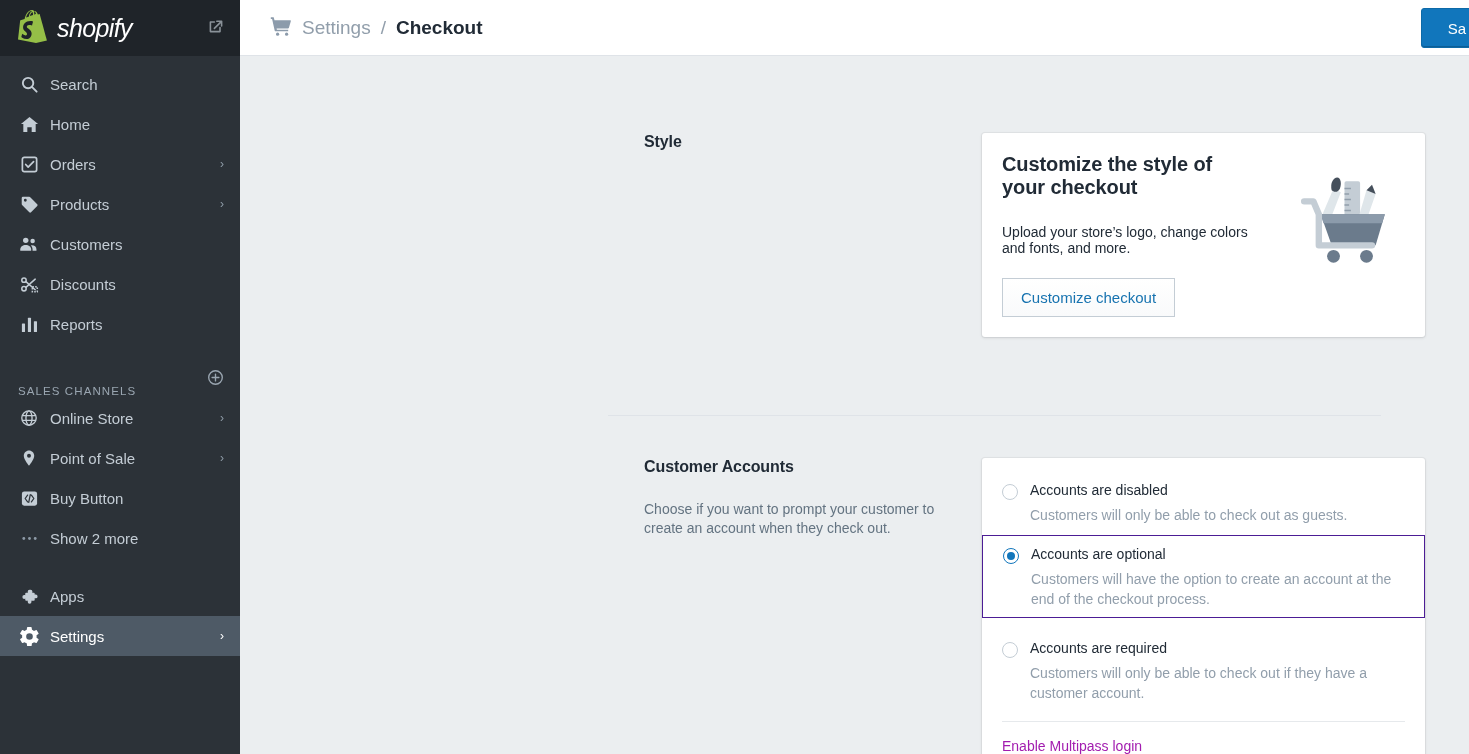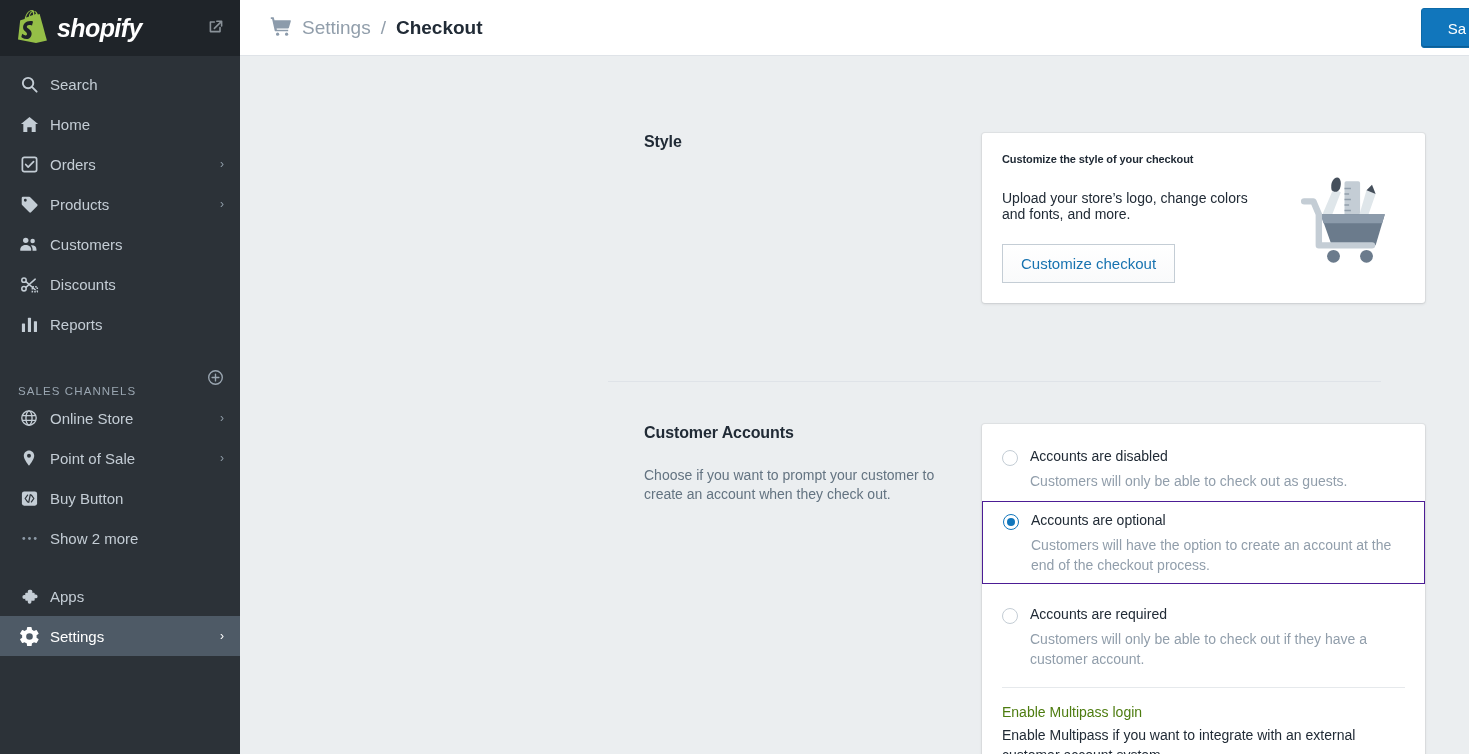--- a/index.html
+++ b/index.html
@@ -20,21 +20,21 @@
     overflow: hidden;
   }
   .sb-logo-bar {
     height: 56px; background: #1f2429;
     display: flex; align-items: center;
     padding: 0 16px 0 18px;
     justify-content: space-between;
   }
   .sb-logo { display: flex; align-items: center; gap: 9px; }
   .sb-logo-word {
-    color: #ffffff; font-size: 25px; font-weight: bold;
+    color: #ffffff; font-size: 25px; font-weight: normal;
     font-style: italic; letter-spacing: -0.6px;
   }
   .ext-icon { opacity: .65; cursor: pointer; }
 
   .sb-nav { padding-top: 8px; }
   .sb-item {
     display: flex; align-items: center;
     height: 40px; padding: 0 16px 0 18px;
     color: #c4cdd5; font-size: 15px;
     cursor: pointer; position: relative;
@@ -119,21 +119,21 @@
   }
   .divider {
     height: 1px; background: #dfe3e8;
     margin: 0 88px 0 368px;
   }
 
   
   .style-card { padding: 20px; display: flex; position: relative; min-height: 156px; }
   .style-text { flex: 1 1 auto; padding-right: 20px; }
   .card-h {
-    font-size: 11px; font-weight: bold; color: #212b36; letter-spacing: -0.1px;
+    font-size: 20px; font-weight: bold; color: #212b36; letter-spacing: -0.1px;
   }
   .card-p { margin-top: 25px; font-size: 14px; color: #212b36; }
   .btn-secondary {
     display: inline-flex; align-items: center; justify-content: center;
     margin-top: 22px;
     border: 1px solid #c4cdd5; border-radius: 0;
     background: linear-gradient(180deg,#ffffff,#f9fafb);
     color: #1773b0; font-size: 15px;
     padding: 10px 18px; cursor: pointer;
   }
@@ -160,21 +160,21 @@
     margin: 5px 0 0 28px;
   }
   .radio-block { margin-bottom: 10px; }
   .hl-box {
     border: 1px solid #4c1d95;
     margin: 2px -20px 0 -20px;
     padding: 6px 20px 8px 20px;
   }
   .hl-box .radio-block { margin-bottom: 0; }
   .inner-divider { height: 1px; background: #e6e9ec; margin: 18px 0 16px 0; }
-  .mp-title { font-size: 14px; color: #4d7c0f; }
+  .mp-title { font-size: 14px; color: #a21caf; }
   .mp-desc { font-size: 14px; color: #212b36; line-height: 20px; margin-top: 5px; }
 </style>
 </head>
 <body>
 
 <div class="app">
 
   <nav class="sidebar">
     <div class="sb-logo-bar">
       <div class="sb-logo">

